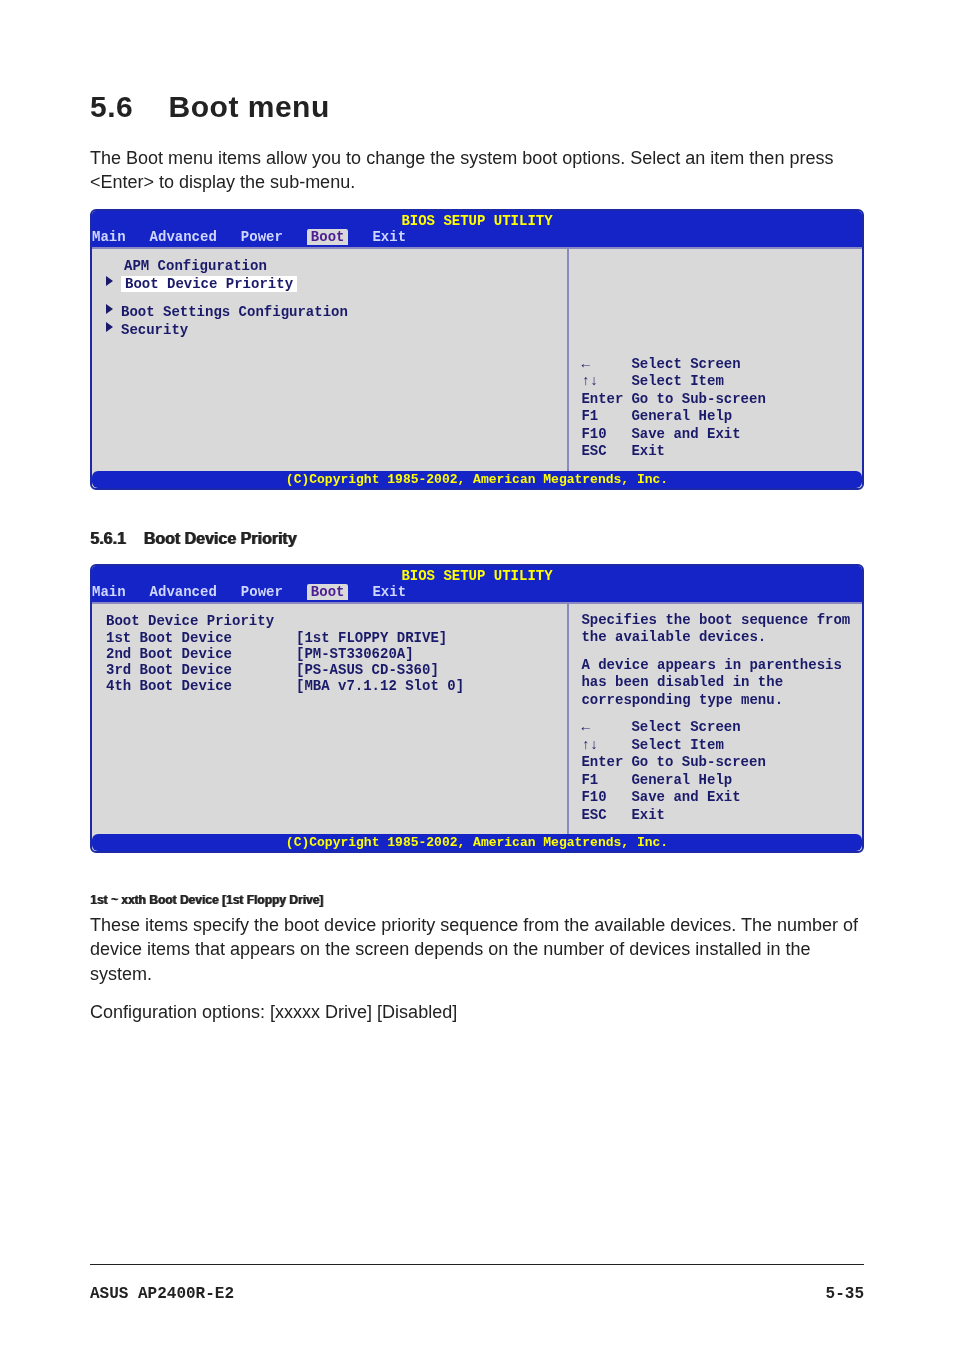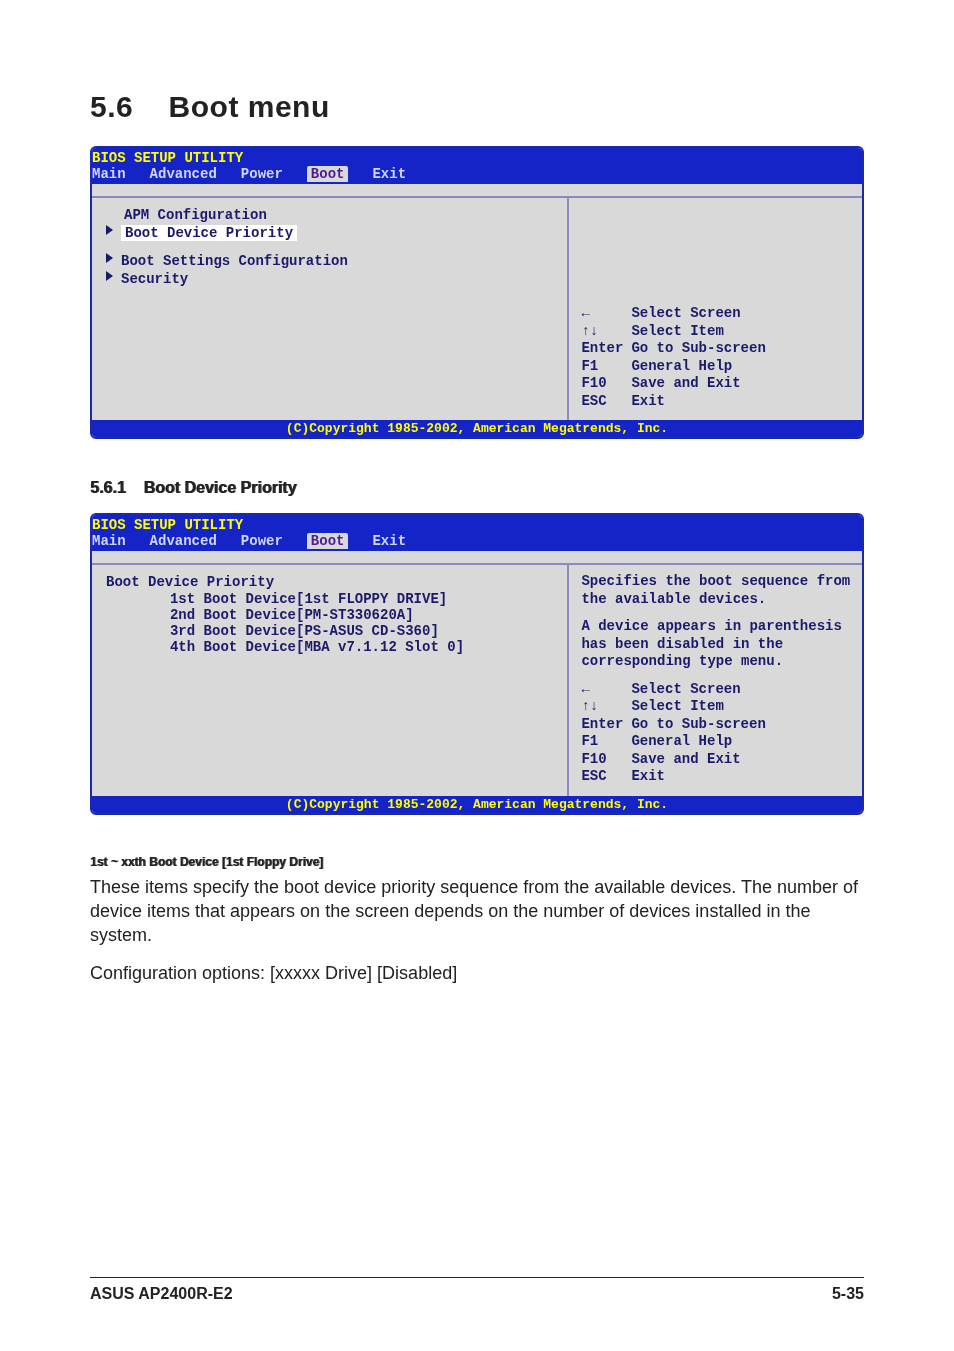--- a/index.html
+++ b/index.html
@@ -34,20 +34,21 @@
     font-family: "Courier New", monospace;
     font-size: 14px;
     font-weight: bold;
     color: #1a1a6a;
     overflow: hidden;
     margin-bottom: 40px;
   }
   .bios-top {
     background: #1424c7;
     color: #fff;
+    text-align: center;
     padding: 2px 0 2px 0;
     position: relative;
   }
   .bios-top .title {
     color: #ffff00;
   }
   .bios-menu {
     display: flex;
     gap: 24px;
     color: #c0c0ff;
@@ -56,21 +57,20 @@
   .bios-menu span { color: #cfd6ff; }
   .bios-menu .active {
     background: #d9d9d9;
     color: #4c1d95;
     padding: 0 4px;
     border-radius: 2px 2px 0 0;
   }
   .bios-body {
     display: flex;
     min-height: 220px;
-    margin-top: 12px;
   }
   .bios-left {
     flex: 1 1 62%;
     border-top: 2px solid #8a8ac0;
     border-right: 2px solid #8a8ac0;
     padding: 8px 12px 12px 14px;
   }
   .bios-right {
     flex: 1 1 38%;
     border-top: 2px solid #8a8ac0;
@@ -78,20 +78,21 @@
     display: flex;
     flex-direction: column;
     justify-content: space-between;
   }
   .bios-footer {
     background: #1424c7;
     color: #ffff00;
     text-align: center;
     font-size: 13px;
     padding: 1px 4px;
+    border-radius: 6px;
   }
   .tri {
     display: inline-block;
     width: 0; height: 0;
     border-top: 5px solid transparent;
     border-bottom: 5px solid transparent;
     border-left: 7px solid #1a1a6a;
     margin-right: 8px;
     vertical-align: middle;
   }
@@ -127,39 +128,41 @@
     font-weight: 700;
     margin: 12px 0 6px 0;
     text-shadow: 1px 0 0 #555;
   }
   .page-footer {
     position: absolute;
     bottom: 48px;
     left: 90px;
     right: 90px;
     border-top: 1px solid #222;
-    padding-top: 7px;
+    padding-top: 20px;
     display: flex;
     justify-content: space-between;
     font-size: 16px;
     font-weight: 600;
+    font-family: Liberation Mono, monospace;
   }
   .col-setting { display:flex; }
-  .col-setting .label { width: 190px; text-align: right; }
+  .col-setting .label { width: 190px; }
 </style>
 </head>
 <body>
 
 <div class="page">
 
   <h1 class="section-title">
     <span>5.6</span>&nbsp;&nbsp;&nbsp;
     <span>Boot menu</span>
   </h1>
 
+  <p class="desc">The Boot menu items allow you to change the system boot options. Select an item then press &lt;Enter&gt; to display the sub-menu.</p>
 
   <div class="bios-box">
     <div class="bios-top">
       <div class="title">BIOS SETUP UTILITY</div>
       <div class="bios-menu">
         <span>Main</span>
         <span>Advanced</span>
         <span>Power</span>
         <span class="active">Boot</span>
         <span>Exit</span>

